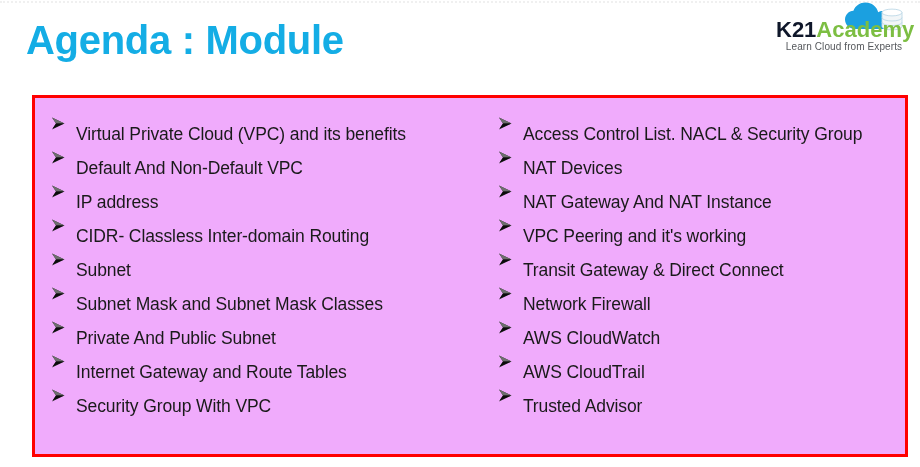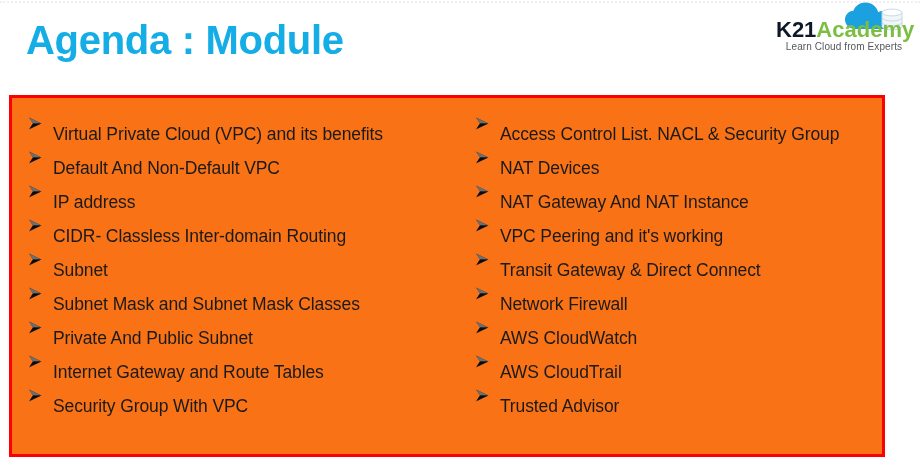--- a/index.html
+++ b/index.html
@@ -80,27 +80,27 @@
     text-align: center;
     font-size: 10px;
     color: #55585c;
     letter-spacing: 0.1px;
     white-space: nowrap;
   }
 
   
   .agenda-box {
     position: absolute;
-    left: 9px;
+    left: 32px;
     top: 95px;
     width: 876px;
     height: 362px;
     border: 3px solid #FF0000;
     box-sizing: border-box;
-    background: #f97316;
+    background: #f0abfc;
   }
   .columns {
     position: absolute;
     left: 0;
     top: 0;
     width: 100%;
     height: 100%;
     display: flex;
     flex-direction: row;
   }

